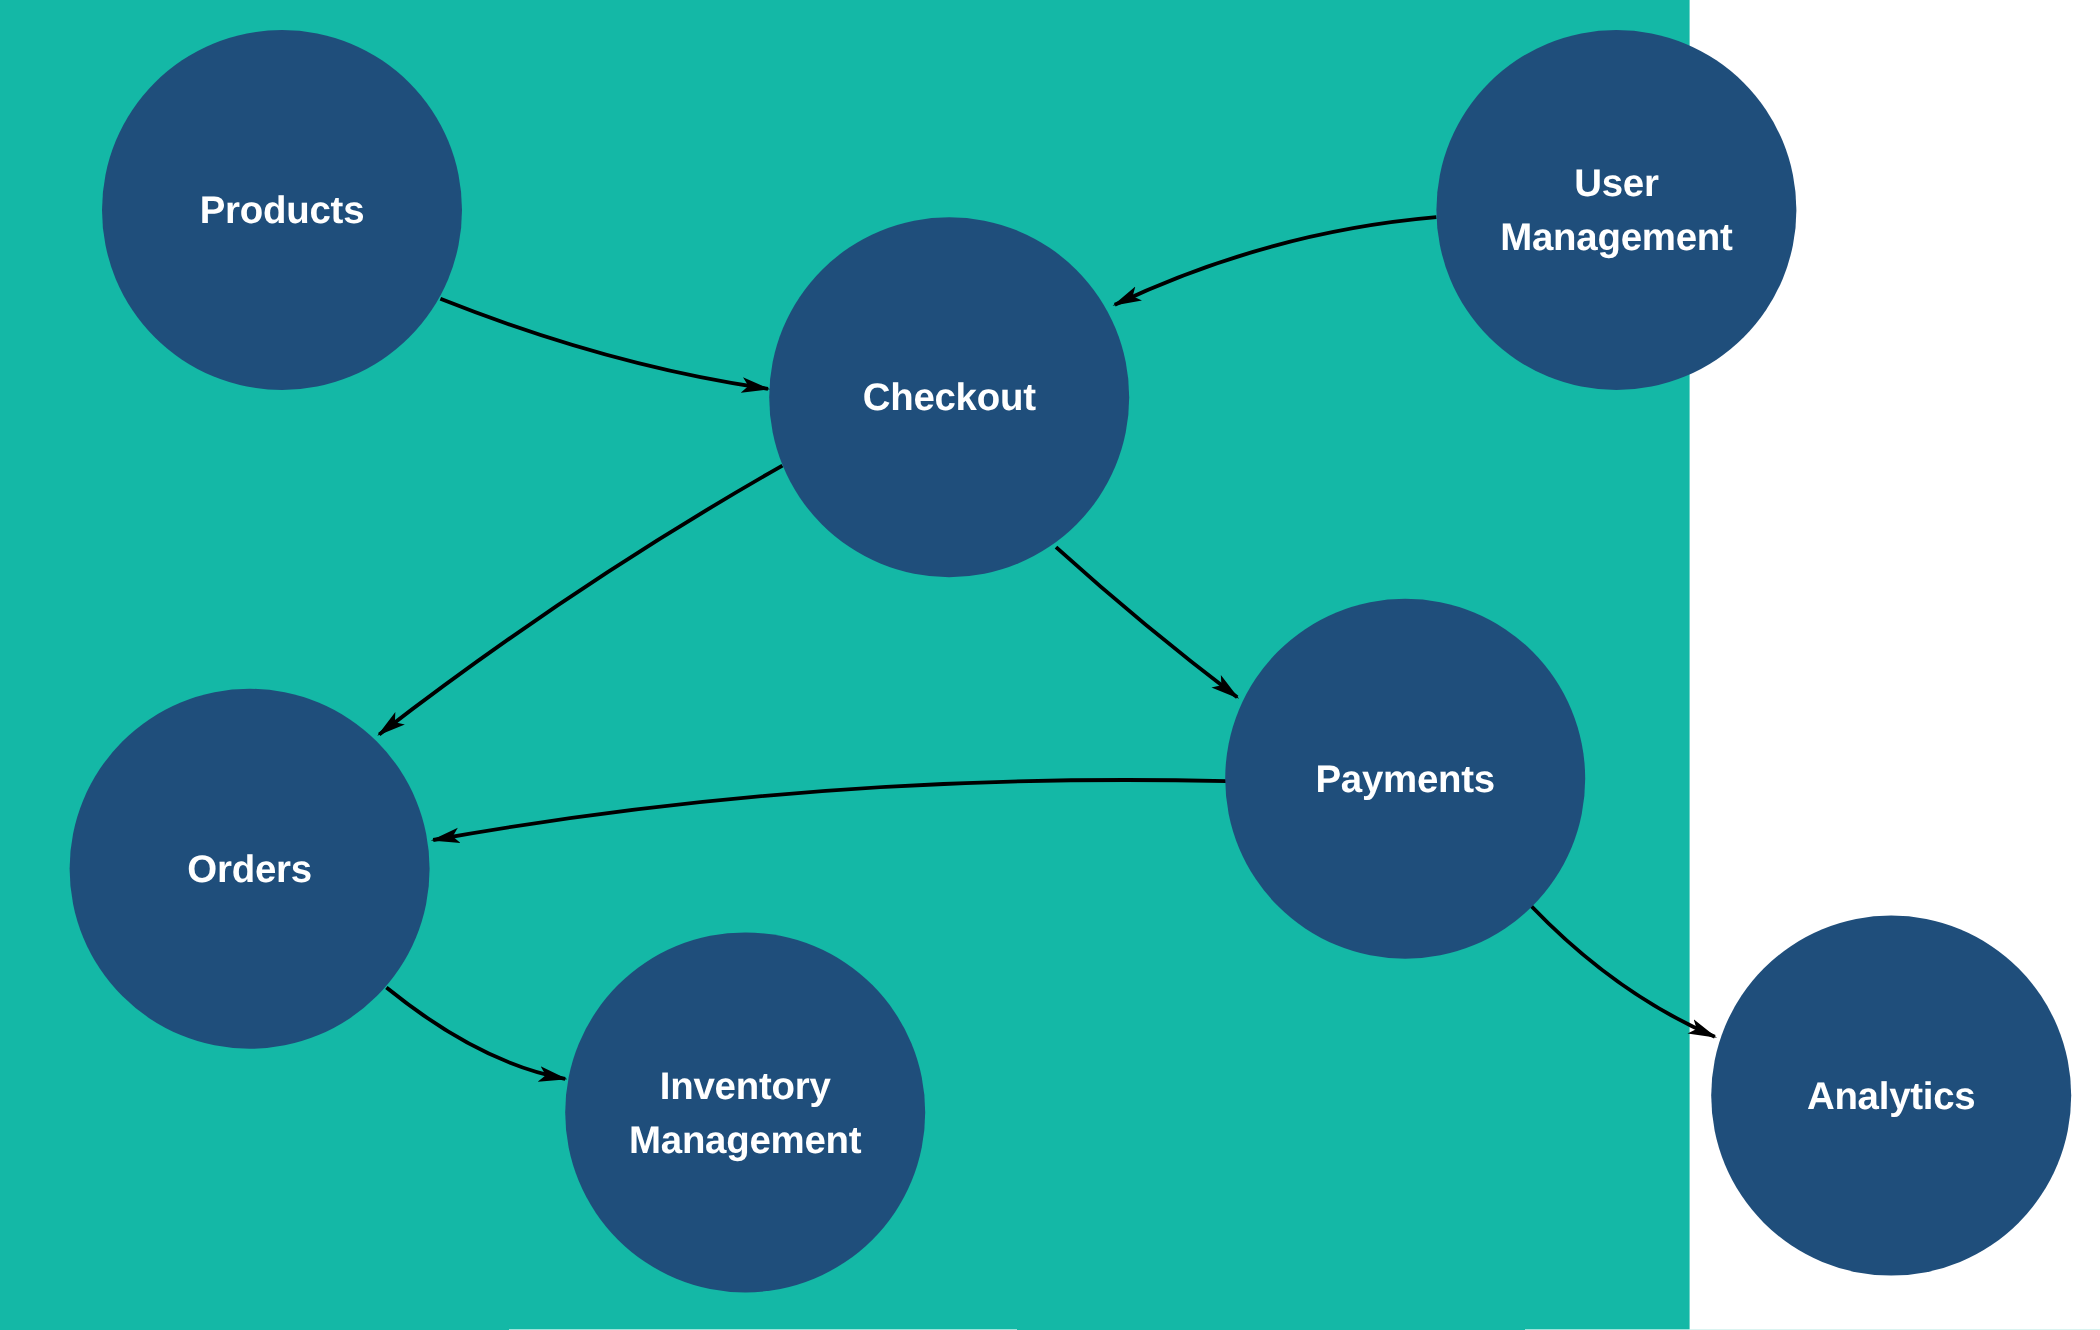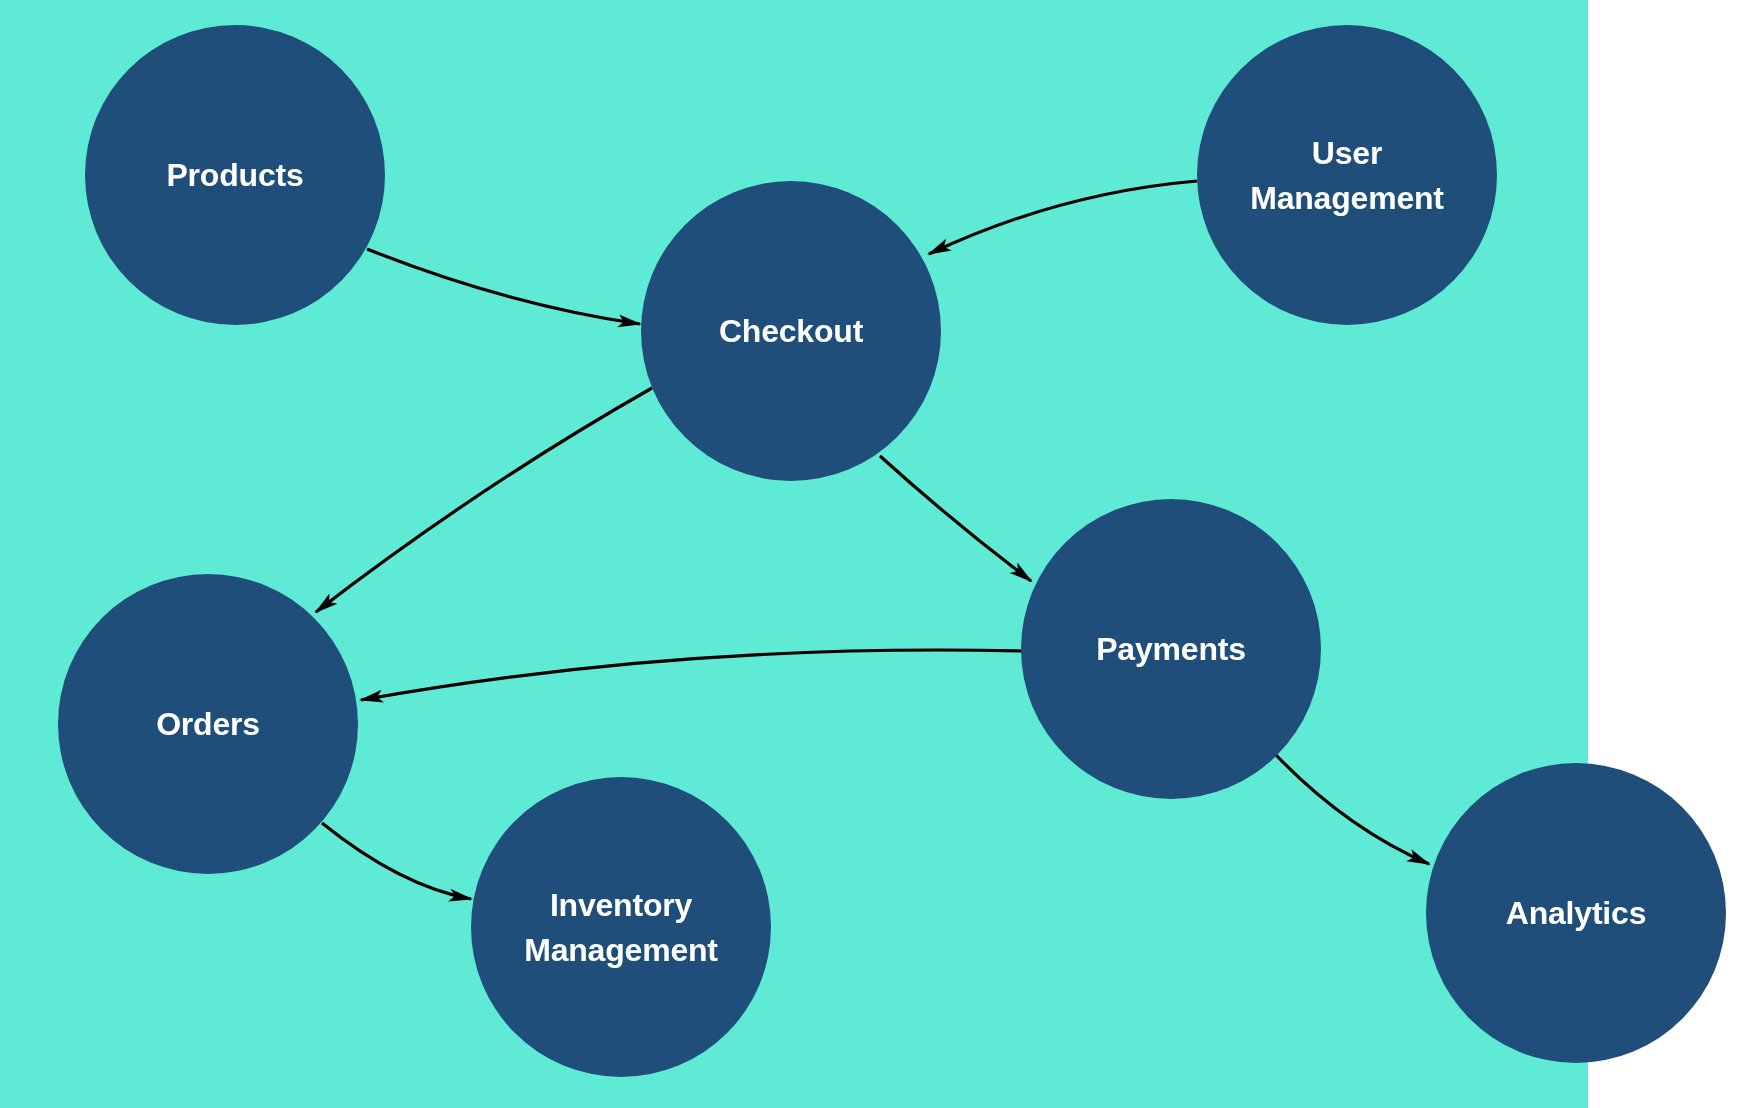--- a/index.html
+++ b/index.html
@@ -5,23 +5,23 @@
   html, body {
     margin: 0;
     padding: 0;
     background: #ffffff;
     width: 100%;
     height: 100%;
     overflow: hidden;
     font-family: "Liberation Sans", sans-serif;
   }
   .diagram-wrap {
-    width: 1588px;
+    width: 1408px;
     height: 1108px;
-    background: #5eead4;
+    background: #14b8a6;
     position: relative;
   }
   svg {
     display: block;
     width: 1750px;
     height: 1108px;
   }
   .node-circle {
     stroke: none;
   }

